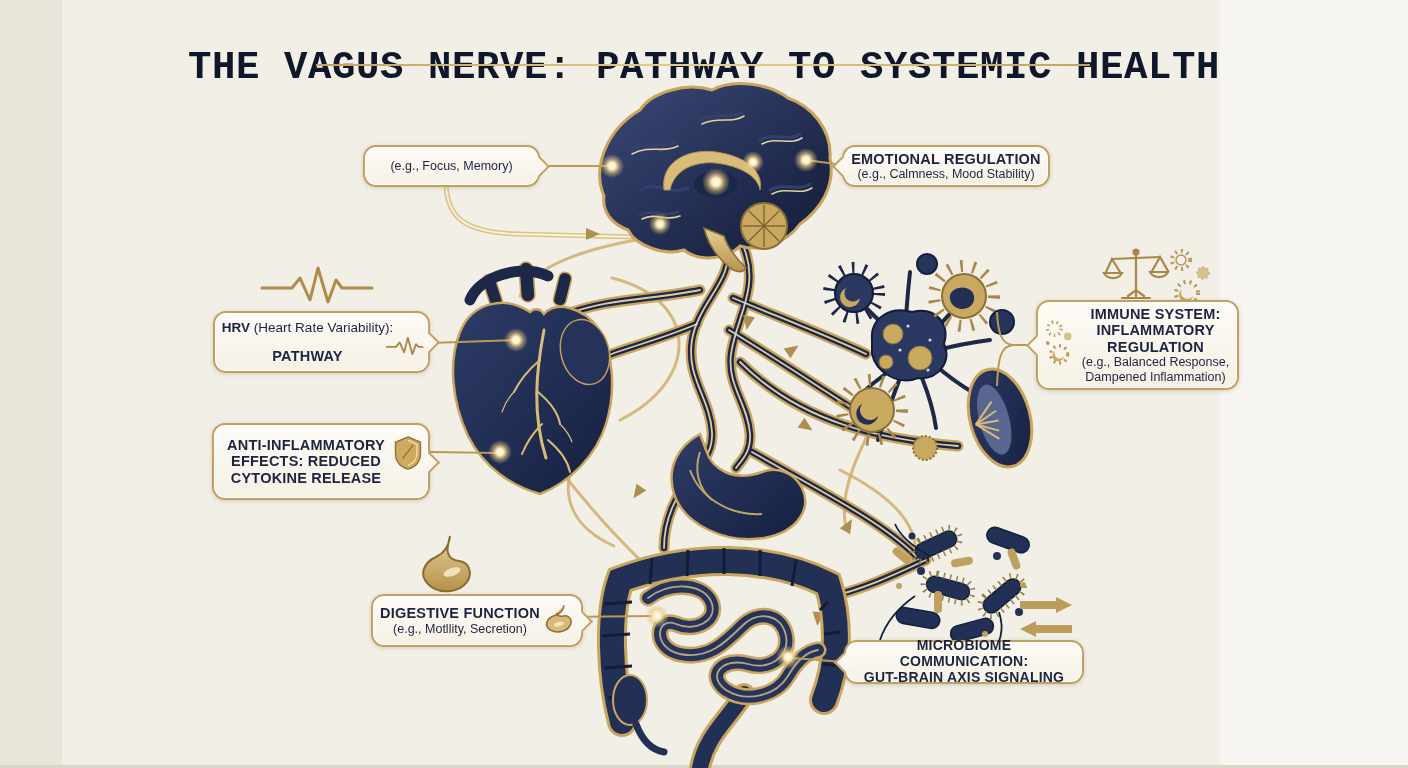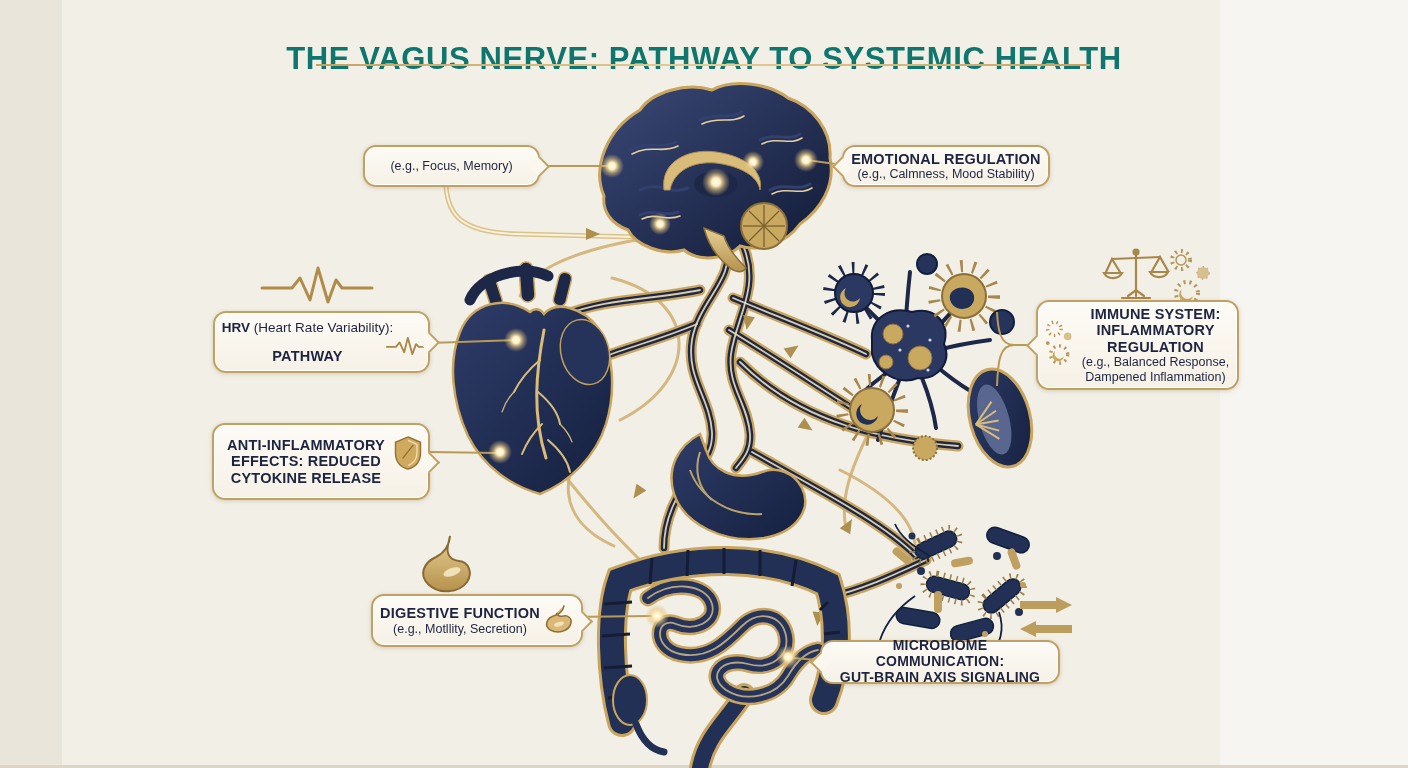--- a/index.html
+++ b/index.html
@@ -4,21 +4,21 @@
 <style>
   html,body{margin:0;padding:0;}
   body{width:1408px;height:768px;position:relative;overflow:hidden;
        background:#f2efe7;font-family:"Liberation Sans",sans-serif;}
   .edge{position:absolute;top:0;bottom:0;z-index:0;}
   .edge-l{left:0;width:62px;background:#e9e5da;}
   .edge-r{left:1220px;right:0;background:#f6f5f1;}
   .bottom-line{position:absolute;left:0;right:0;bottom:0;height:3px;background:#ddd6c6;z-index:0;}
 
   .page-title{position:absolute;top:20px;left:0;right:0;text-align:center;z-index:3;
-    font-family:Liberation Sans, sans-serif;font-size:31px;font-weight:700;color:#0f766e;
+    font-family:Liberation Mono, monospace;font-size:39px;font-weight:700;color:#0f172a;
     letter-spacing:.6px;}
   .title-underline{position:absolute;top:64px;left:316px;width:774px;height:2px;z-index:3;
     background:linear-gradient(90deg,#c6a260,#e4cd94,#c6a260);}
 
   svg.art{position:absolute;left:0;top:0;z-index:1;}
 
   
   .rbg{stroke:#c9a55e;stroke-width:11;fill:none;stroke-linecap:round;}
   .rbn{stroke:#1d2848;stroke-width:6.5;fill:none;stroke-linecap:round;}
   .rbh{stroke:#f0ddad;stroke-width:1.8;fill:none;stroke-linecap:round;opacity:.9;}
@@ -439,17 +439,17 @@
   <span class="box-icon" style="right:5px;top:7px;">
     <svg width="34" height="32" viewBox="0 0 40 36">
       <path d="M26,2 C25,8 22,12 15,14 C5,17 2,26 10,31 C19,36 32,32 34,23 C35.5,17 30,13 25,14.5
                C21,15.5 18,14 17,11" fill="#d9b878" stroke="#8f6f35" stroke-width="1.8"></path>
       <ellipse cx="20" cy="24" rx="6" ry="2.5" fill="#f4e7c2" transform="rotate(-15 20 24)" opacity=".9"></ellipse>
     </svg>
   </span>
   <span class="pt pt-r"></span>
 </div>
 
-<div class="callout" style="left:820px;top:640px;width:240px;height:44px;">
+<div class="callout" style="left:844px;top:640px;width:240px;height:44px;">
   <span class="h" style="font-size:14px;">MICROBIOME COMMUNICATION:</span>
   <span class="h" style="font-size:14px;">GUT-BRAIN AXIS SIGNALING</span>
   <span class="pt pt-l"></span>
 </div>
 
 </body></html>

